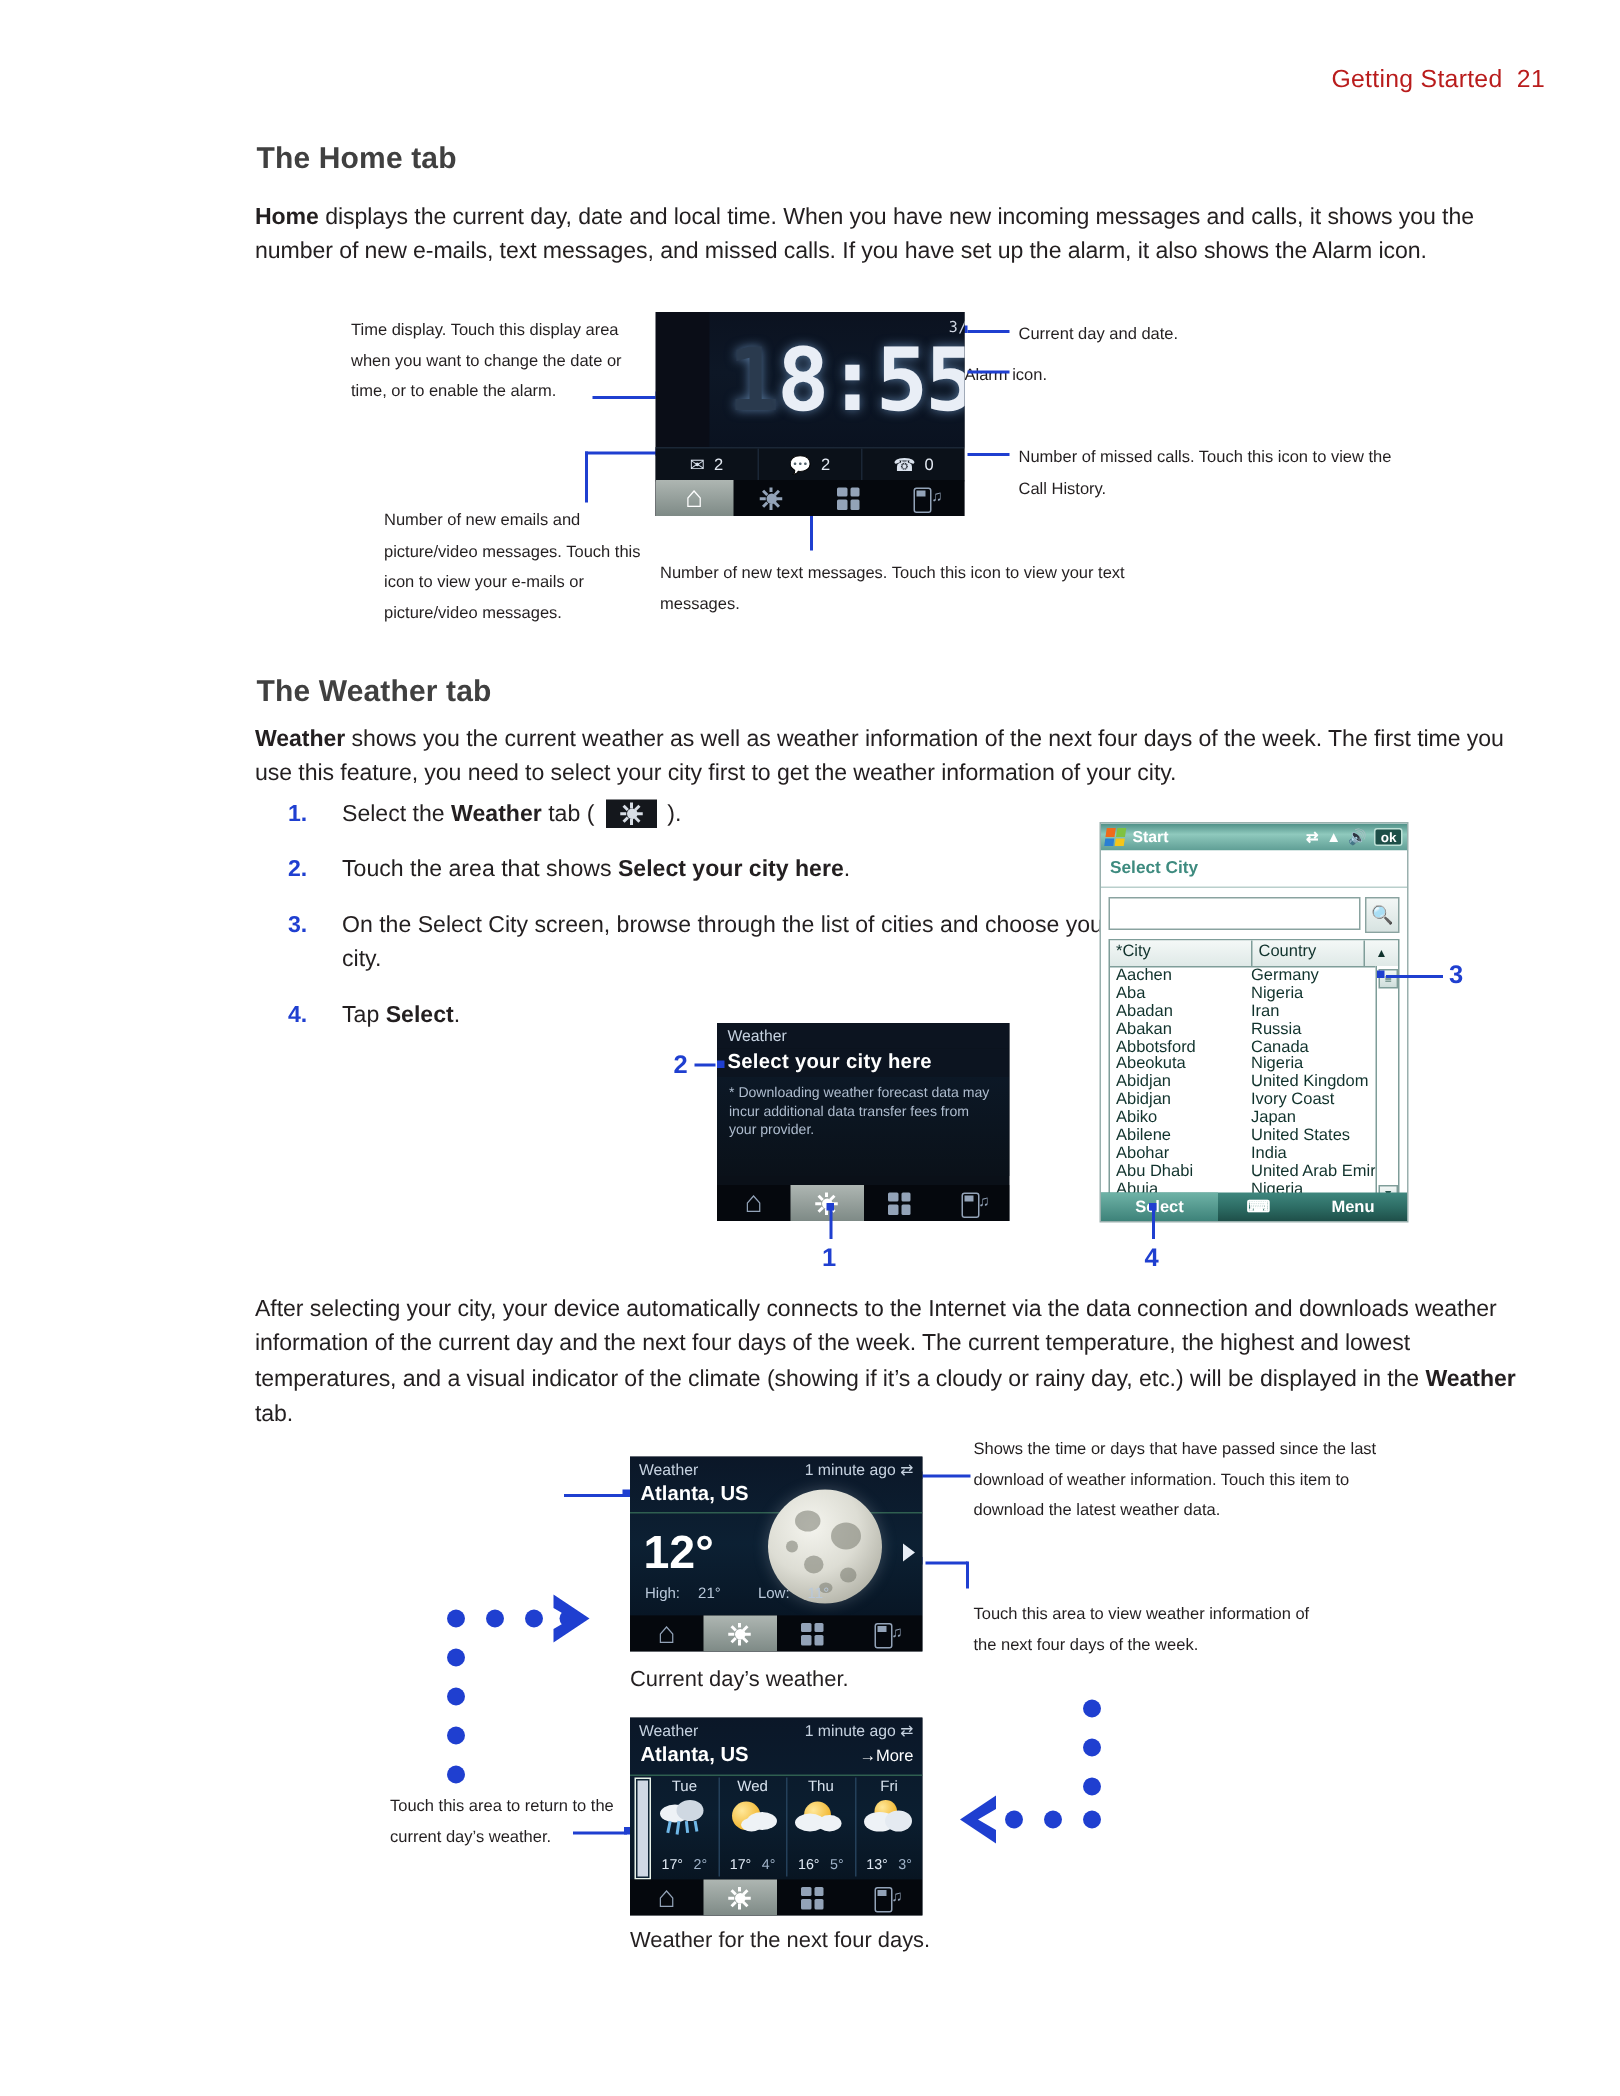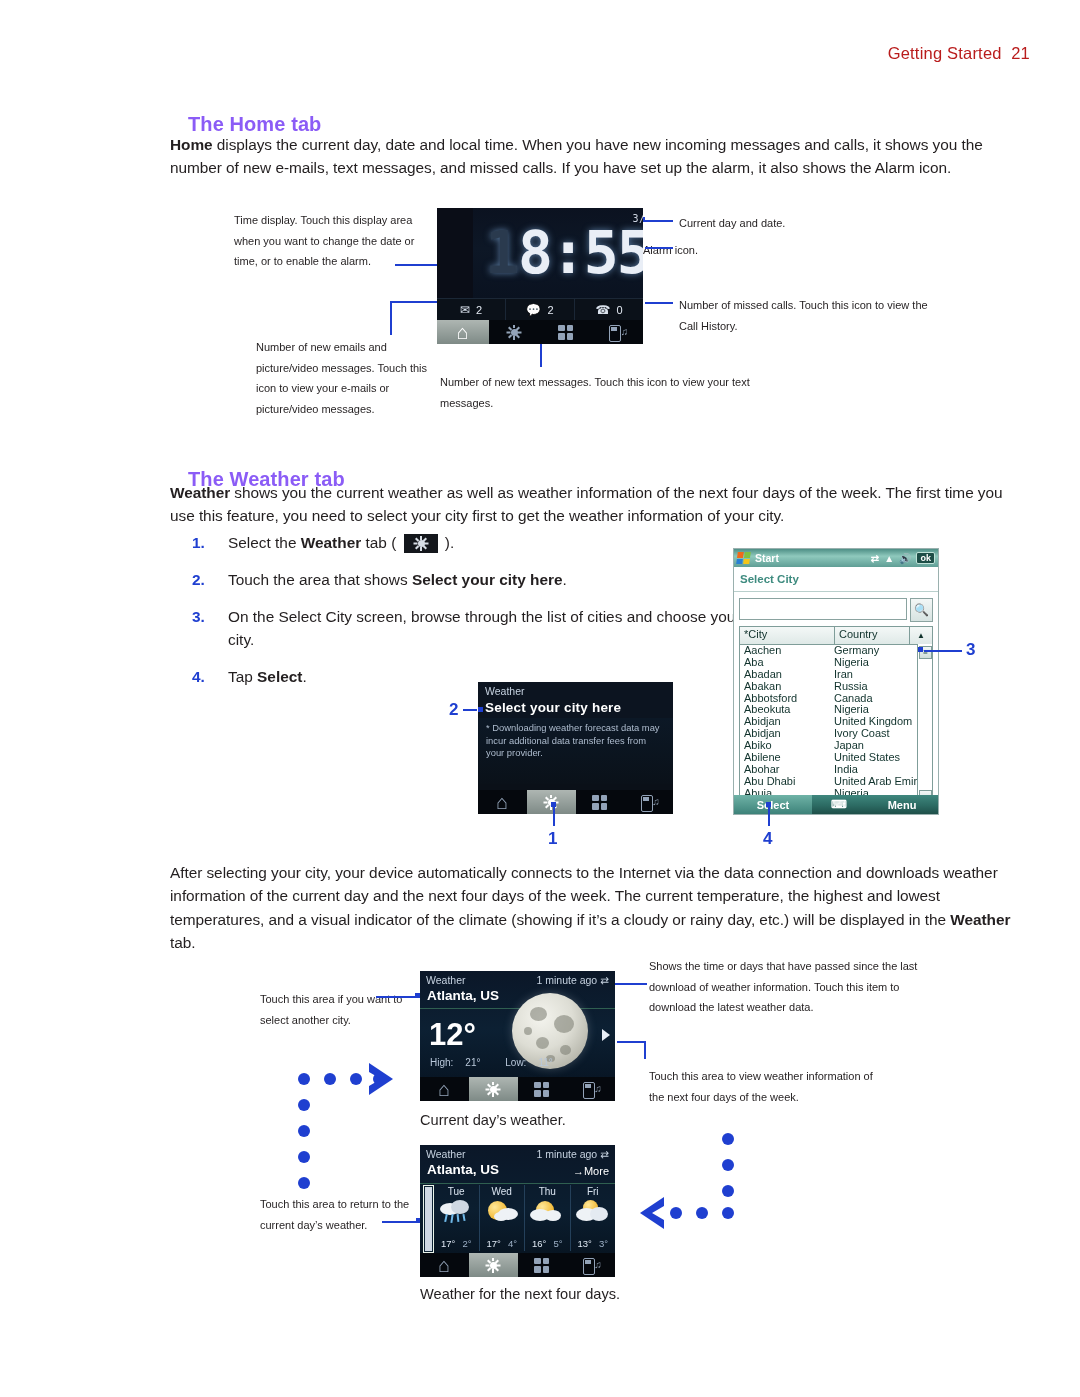--- a/index.html
+++ b/index.html
@@ -9,24 +9,23 @@
     color:#1a1a1a;position:relative;overflow:hidden;
   }
   .page{position:absolute;inset:0;}
 
   
   .hdr-running{
     position:absolute;right:50px;top:44px;
     font-size:16.5px;color:#b91c1c;letter-spacing:.2px;
   }
   .h2{
-    position:absolute;left:188px;
-    font-size:20px;font-weight:bold;color:#8b5cf6;
+    position:absolute;left:171px;
+    font-size:20px;font-weight:bold;color:#404040;
     letter-spacing:.1px;
-    margin-top:18px;
   }
   .para{
     position:absolute;left:170px;width:845px;
     font-size:15.4px;line-height:23.4px;color:#231f20;
     letter-spacing:-.05px;
   }
   .para b{font-weight:bold;}
   .steps{position:absolute;left:192px;width:560px;}
   .step{position:relative;font-size:15.4px;line-height:23px;color:#231f20;margin-bottom:14px;padding-left:36px;}
   .step .num{position:absolute;left:0;top:0;color:#1f3fd0;font-weight:bold;}
@@ -534,21 +533,20 @@
 
   <div class="callout" style="left:649px;top:956px;width:270px;">Shows the time or days that have passed since the last download of weather information. Touch this item to download the latest weather data.</div>
   <div class="ln lnh" style="left:615px;top:983px;width:32px;"></div>
   <div class="sq" style="left:610px;top:981px;"></div>
 
   <div class="callout" style="left:649px;top:1066px;width:240px;">Touch this area to view weather information of the next four days of the week.</div>
   <div class="ln lnh" style="left:617px;top:1041px;width:28px;"></div>
   <div class="ln lnv" style="left:644px;top:1041px;height:18px;"></div>
   <div class="sq" style="left:610px;top:1038px;"></div>
 
-  <div class="callout" style="left:260px;top:989px;width:165px;">Touch this area if you want to select another city.</div>
   <div class="ln lnh" style="left:376px;top:996px;width:40px;"></div>
   <div class="sq" style="left:415px;top:993px;"></div>
 
   <div class="callout" style="left:260px;top:1194px;width:168px;">Touch this area to return to the current day’s weather.</div>
   <div class="ln lnh" style="left:382px;top:1221px;width:36px;"></div>
   <div class="sq" style="left:416px;top:1218px;"></div>
 
   <div class="dev cur-dev">
     <div class="cur-top">
       <div class="cur-hdr">

